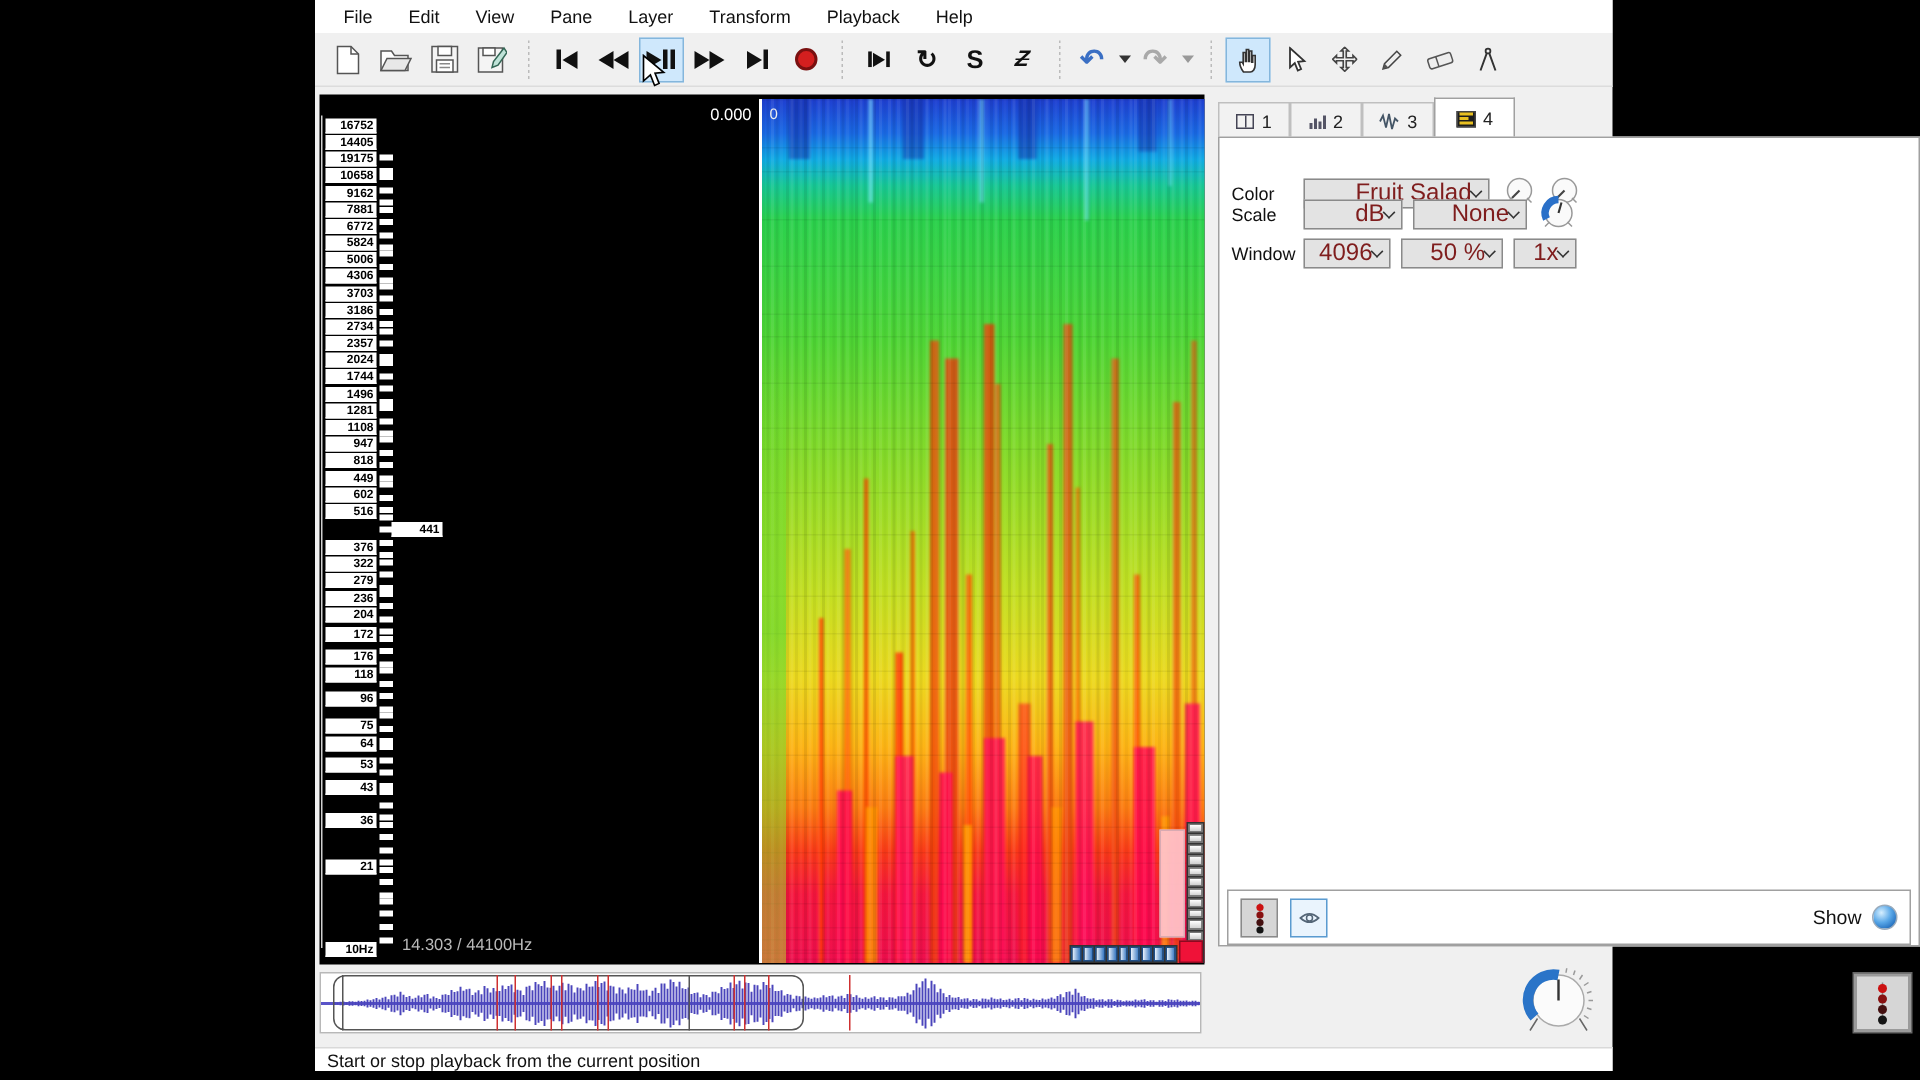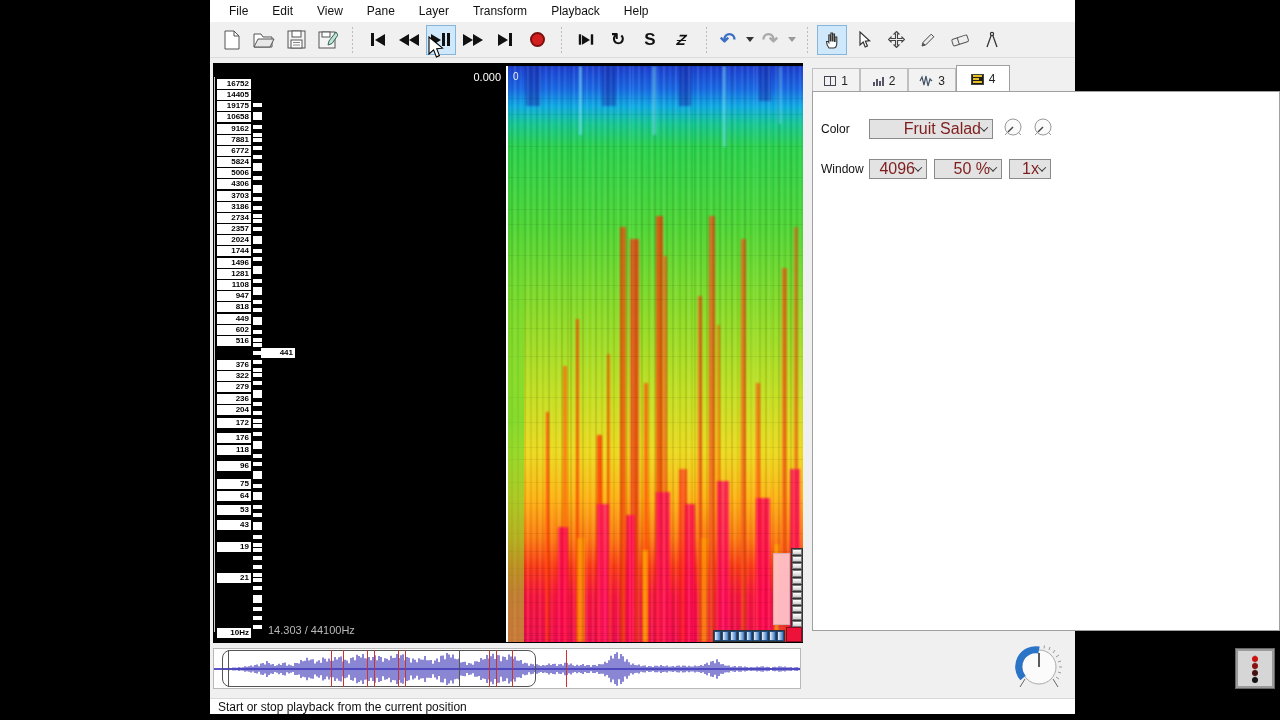--- a/index.html
+++ b/index.html
@@ -294,21 +294,21 @@
         <div class="freq-label" style="top: 331.218px;">236</div>
         <div class="freq-label" style="top: 341.994px;">204</div>
         <div class="freq-label" style="top: 354.612px;">172</div>
         <div class="freq-label" style="top: 370.365px;">176</div>
         <div class="freq-label" style="top: 382.478px;">118</div>
         <div class="freq-label" style="top: 397.737px;">96</div>
         <div class="freq-label" style="top: 415.993px;">75</div>
         <div class="freq-label" style="top: 427.722px;">64</div>
         <div class="freq-label" style="top: 441.669px;">53</div>
         <div class="freq-label" style="top: 457.132px;">43</div>
-        <div class="freq-label" style="top: 478.982px;">19</div>
+        <div class="freq-label" style="top: 478.982px;">36</div>
         <div class="freq-label" style="top: 510.132px;">21</div>
         <div class="freq-label" style="top: 565px;">10Hz</div>
       </div>
     <div id="piano-strip">
         <div class="piano-key" style="top: 561.536px;"></div>
         <div class="piano-key" style="top: 552.993px;"></div>
         <div class="piano-key" style="top: 544.45px;"></div>
         <div class="piano-key" style="top: 535.906px;"></div>
         <div class="piano-key" style="top: 531.635px;"></div>
         <div class="piano-key" style="top: 523.091px;"></div>
@@ -624,37 +624,73 @@
           <circle cx="13" cy="11" r="8" fill="#fafafa" stroke="#999"></circle>
           <line x1="13" y1="11" x2="8" y2="16" stroke="#444" stroke-width="1.4"></line>
           <path d="M5 19 L8 16 M21 19 L18 16" stroke="#999"></path>
         </svg>
       <svg width="26" height="26" style="margin-left:4px">
           <circle cx="13" cy="11" r="8" fill="#fafafa" stroke="#999"></circle>
           <line x1="13" y1="11" x2="8" y2="16" stroke="#444" stroke-width="1.4"></line>
           <path d="M5 19 L8 16 M21 19 L18 16" stroke="#999"></path>
         </svg>
     </div>
+    <div class="prop-row" style="top:41px">
+      <span class="prop-label">Scale</span>
+      <div class="combo" style="width:66px">
+          <span>dB</span>
+          <span class="chev"></span>
+        </div>
+      <div class="combo" style="width:76px">
+          <span>None</span>
+          <span class="chev"></span>
+        </div>
+      <svg width="28" height="26">
+          <circle cx="14" cy="12" r="9" fill="#fafafa" stroke="#999"></circle>
+          <path d="M14 3 A9 9 0 0 0 6 16" fill="none" stroke="#2a70c8" stroke-width="5"></path>
+          <line x1="14" y1="12" x2="16" y2="5" stroke="#333" stroke-width="1.4"></line>
+          <path d="M5 21 L8 18 M23 21 L20 18" stroke="#999"></path>
+        </svg>
+    </div>
     <div class="prop-row" style="top:67px">
       <span class="prop-label">Window</span>
       <div class="combo" style="width:58px">
           <span>4096</span>
           <span class="chev"></span>
         </div>
       <div class="combo" style="width:68px">
           <span>50 %</span>
           <span class="chev"></span>
         </div>
       <div class="combo" style="width:42px">
           <span>1x</span>
           <span class="chev"></span>
         </div>
     </div>
   </div>
 
+  <div id="bottombar">
+    <div class="small-btn">
+      <svg width="10" height="22">
+          <line x1="5" y1="1" x2="5" y2="21" stroke="#888"></line>
+          <circle cx="5" cy="4" r="2.4" fill="#cc1111"></circle>
+          <circle cx="5" cy="9" r="2.4" fill="#881111"></circle>
+          <circle cx="5" cy="14" r="2.4" fill="#441010"></circle>
+          <circle cx="5" cy="19" r="2.4" fill="#151515"></circle>
+        </svg>
+    </div>
+    <div class="small-btn selected">
+      <svg width="16" height="14">
+          <path d="M2 7 Q8 1.5 14 7 Q8 12.5 2 7 Z" fill="none" stroke="#567" stroke-width="1.2"></path>
+          <circle cx="8" cy="7" r="2" fill="none" stroke="#567"></circle>
+        </svg>
+    </div>
+    <span id="show-label">Show</span>
+    <div id="show-led"></div>
+  </div>
 
   <div id="overview">
     <div id="ov-center"></div>
     <svg id="ov-wave" style="position:absolute;left:0;top:0" width="586" height="39">
         <path d="M9 19.0 L9 21.0 M11 19.3 L11 20.7 M13 18.9 L13 21.1 M15 18.7 L15 21.3 M17 19.2 L17 20.8 M19 18.5 L19 21.5 M21 18.5 L21 21.5 M23 18.8 L23 21.2 M25 18.1 L25 21.9 M27 18.4 L27 21.6 M29 18.2 L29 21.8 M31 17.3 L31 22.7 M33 17.8 L33 22.2 M35 17.2 L35 22.8 M37 16.4 L37 23.6 M39 17.4 L39 22.6 M41 16.1 L41 23.9 M43 15.5 L43 24.5 M45 17.2 L45 22.8 M47 14.5 L47 25.5 M49 14.1 L49 25.9 M51 15.4 L51 24.6 M53 12.1 L53 27.9 M55 14.1 L55 25.9 M57 15.6 L57 24.4 M59 15.0 L59 25.0 M61 16.9 L61 23.1 M63 16.2 L63 23.8 M65 14.7 L65 25.3 M67 15.9 L67 24.1 M69 14.1 L69 25.9 M71 13.6 L71 26.4 M73 16.7 L73 23.3 M75 15.4 L75 24.6 M77 16.3 L77 23.7 M79 17.0 L79 23.0 M81 14.1 L81 25.9 M83 13.9 L83 26.1 M85 14.4 L85 25.6 M87 11.0 L87 29.0 M89 12.3 L89 27.7 M91 11.8 L91 28.2 M93 8.8 L93 31.2 M95 11.5 L95 28.5 M97 10.5 L97 29.5 M99 10.2 L99 29.8 M101 14.4 L101 25.6 M103 12.6 L103 27.4 M105 11.2 L105 28.8 M107 13.8 L107 26.2 M109 8.4 L109 31.6 M111 9.8 L111 30.2 M113 12.6 L113 27.4 M115 9.6 L115 30.4 M117 11.8 L117 28.2 M119 11.7 L119 28.3 M121 8.0 L121 32.0 M123 10.4 L123 29.6 M125 8.3 L125 31.7 M127 7.4 L127 32.6 M129 12.5 L129 27.5 M131 10.8 L131 29.2 M133 11.4 L133 28.6 M135 14.3 L135 25.7 M137 8.9 L137 31.1 M139 8.2 L139 31.8 M141 11.2 L141 28.8 M143 5.7 L143 34.3 M145 7.1 L145 32.9 M147 8.4 L147 31.6 M149 5.0 L149 35.0 M151 9.3 L151 30.7 M153 9.5 L153 30.5 M155 8.1 L155 31.9 M157 11.3 L157 28.7 M159 8.1 L159 31.9 M161 6.2 L161 33.8 M163 11.2 L163 28.8 M165 6.9 L165 33.1 M167 7.9 L167 32.1 M169 12.7 L169 27.3 M171 9.3 L171 30.7 M173 9.8 L173 30.2 M175 11.3 L175 28.7 M177 6.8 L177 33.2 M179 8.9 L179 31.1 M181 8.7 L181 31.3 M183 5.0 L183 35.0 M185 9.0 L185 31.0 M187 6.3 L187 33.7 M189 5.3 L189 34.7 M191 11.3 L191 28.7 M193 8.1 L193 31.9 M195 8.7 L195 31.3 M197 13.4 L197 26.6 M199 9.4 L199 30.6 M201 10.7 L201 29.3 M203 13.3 L203 26.7 M205 9.3 L205 30.7 M207 10.5 L207 29.5 M209 10.8 L209 29.2 M211 7.0 L211 33.0 M213 11.3 L213 28.7 M215 11.3 L215 28.7 M217 10.9 L217 29.1 M219 14.8 L219 25.2 M221 11.5 L221 28.5 M223 9.5 L223 30.5 M225 13.0 L225 27.0 M227 6.7 L227 33.3 M229 6.6 L229 33.4 M231 10.2 L231 29.8 M233 4.0 L233 36.0 M235 5.6 L235 34.4 M237 8.6 L237 31.4 M239 5.5 L239 34.5 M241 9.8 L241 30.2 M243 10.3 L243 29.7 M245 9.4 L245 30.6 M247 13.6 L247 26.4 M249 13.0 L249 27.0 M251 12.7 L251 27.3 M253 15.9 L253 24.1 M255 13.9 L255 26.1 M257 14.4 L257 25.6 M259 15.8 L259 24.2 M261 12.2 L261 27.8 M263 12.2 L263 27.8 M265 13.1 L265 26.9 M267 9.0 L267 31.0 M269 10.4 L269 29.6 M271 9.9 L271 30.1 M273 6.0 L273 34.0 M275 9.6 L275 30.4 M277 7.2 L277 32.8 M279 4.8 L279 35.2 M281 10.0 L281 30.0 M283 6.0 L283 34.0 M285 6.3 L285 33.7 M287 12.2 L287 27.8 M289 7.5 L289 32.5 M291 7.9 L291 32.1 M293 10.7 L293 29.3 M295 5.6 L295 34.4 M297 7.6 L297 32.4 M299 9.7 L299 30.3 M301 7.5 L301 32.5 M303 11.6 L303 28.4 M305 11.7 L305 28.3 M307 11.1 L307 28.9 M309 14.7 L309 25.3 M311 13.7 L311 26.3 M313 14.2 L313 25.8 M315 16.8 L315 23.2 M317 14.8 L317 25.2 M319 15.2 L319 24.8 M321 16.9 L321 23.1 M323 15.3 L323 24.7 M325 16.2 L325 23.8 M327 16.9 L327 23.1 M329 16.0 L329 24.0 M331 16.5 L331 23.5 M333 16.0 L333 24.0 M335 14.5 L335 25.5 M337 15.9 L337 24.1 M339 15.0 L339 25.0 M341 14.7 L341 25.3 M343 16.9 L343 23.1 M345 15.3 L345 24.7 M347 14.9 L347 25.1 M349 16.4 L349 23.6 M351 13.7 L351 26.3 M353 13.9 L353 26.1 M355 15.7 L355 24.3 M357 14.5 L357 25.5 M359 16.2 L359 23.8 M361 16.9 L361 23.1 M363 15.8 L363 24.2 M365 16.8 L365 23.2 M367 16.0 L367 24.0 M369 15.1 L369 24.9 M371 17.0 L371 23.0 M373 15.9 L373 24.1 M375 16.0 L375 24.0 M377 17.7 L377 22.3 M379 15.9 L379 24.1 M381 16.0 L381 24.0 M383 16.9 L383 23.1 M385 15.1 L385 24.9 M387 15.2 L387 24.8 M389 15.2 L389 24.8 M391 12.8 L391 27.2 M393 14.0 L393 26.0 M395 11.2 L395 28.8 M397 6.8 L397 33.2 M399 9.4 L399 30.6 M401 5.1 L401 34.9 M403 3.3 L403 36.7 M405 9.8 L405 30.2 M407 4.9 L407 35.1 M409 7.2 L409 32.8 M411 12.5 L411 27.5 M413 10.2 L413 29.8 M415 13.2 L415 26.8 M417 15.7 L417 24.3 M419 14.4 L419 25.6 M421 16.0 L421 24.0 M423 16.2 L423 23.8 M425 15.6 L425 24.4 M427 17.2 L427 22.8 M429 16.7 L429 23.3 M431 16.5 L431 23.5 M433 18.0 L433 22.0 M435 17.0 L435 23.0 M437 17.2 L437 22.8 M439 18.1 L439 21.9 M441 16.7 L441 23.3 M443 16.8 L443 23.2 M445 17.4 L445 22.6 M447 16.0 L447 24.0 M449 16.9 L449 23.1 M451 17.2 L451 22.8 M453 16.6 L453 23.4 M455 17.7 L455 22.3 M457 17.5 L457 22.5 M459 16.9 L459 23.1 M461 17.8 L461 22.2 M463 16.7 L463 23.3 M465 16.4 L465 23.6 M467 17.8 L467 22.2 M469 16.4 L469 23.6 M471 16.8 L471 23.2 M473 17.8 L473 22.2 M475 16.8 L475 23.2 M477 17.5 L477 22.5 M479 17.6 L479 22.4 M481 16.6 L481 23.4 M483 17.3 L483 22.7 M485 16.9 L485 23.1 M487 16.0 L487 24.0 M489 16.8 L489 23.2 M491 15.0 L491 25.0 M493 13.8 L493 26.2 M495 15.9 L495 24.1 M497 12.4 L497 27.6 M499 12.0 L499 28.0 M501 14.2 L501 25.8 M503 10.2 L503 29.8 M505 12.9 L505 27.1 M507 15.3 L507 24.7 M509 15.0 L509 25.0 M511 16.5 L511 23.5 M513 16.8 L513 23.2 M515 16.5 L515 23.5 M517 17.9 L517 22.1 M519 17.4 L519 22.6 M521 17.1 L521 22.9 M523 18.2 L523 21.8 M525 17.2 L525 22.8 M527 17.2 L527 22.8 M529 18.3 L529 21.7 M531 17.5 L531 22.5 M533 17.9 L533 22.1 M535 18.5 L535 21.5 M537 18.0 L537 22.0 M539 18.2 L539 21.8 M541 18.2 L541 21.8 M543 17.4 L543 22.6 M545 18.0 L545 22.0 M547 17.5 L547 22.5 M549 17.2 L549 22.8 M551 18.3 L551 21.7 M553 17.8 L553 22.2 M555 17.9 L555 22.1 M557 18.9 L557 21.1 M559 17.9 L559 22.1 M561 17.8 L561 22.2 M563 18.3 L563 21.7 M565 17.2 L565 22.8 M567 17.5 L567 22.5 M569 17.9 L569 22.1 M571 17.4 L571 22.6 M573 18.2 L573 21.8 M575 18.2 L575 21.8 M577 18.0 L577 22.0 M579 18.7 L579 21.3 M581 18.2 L581 21.8 M583 18.1 L583 21.9 M585 18.8 L585 21.2 " stroke="#4a44bb" stroke-width="1.3" fill="none"></path>
       </svg>
     <div id="sel-rect" style="left: 8px; width: 314px;"></div>
   <div class="sel-line" style="left: 14px;"></div>
       <div class="sel-line" style="left: 245px;"></div>
       <div class="red-mark" style="left: 117px;"></div>

